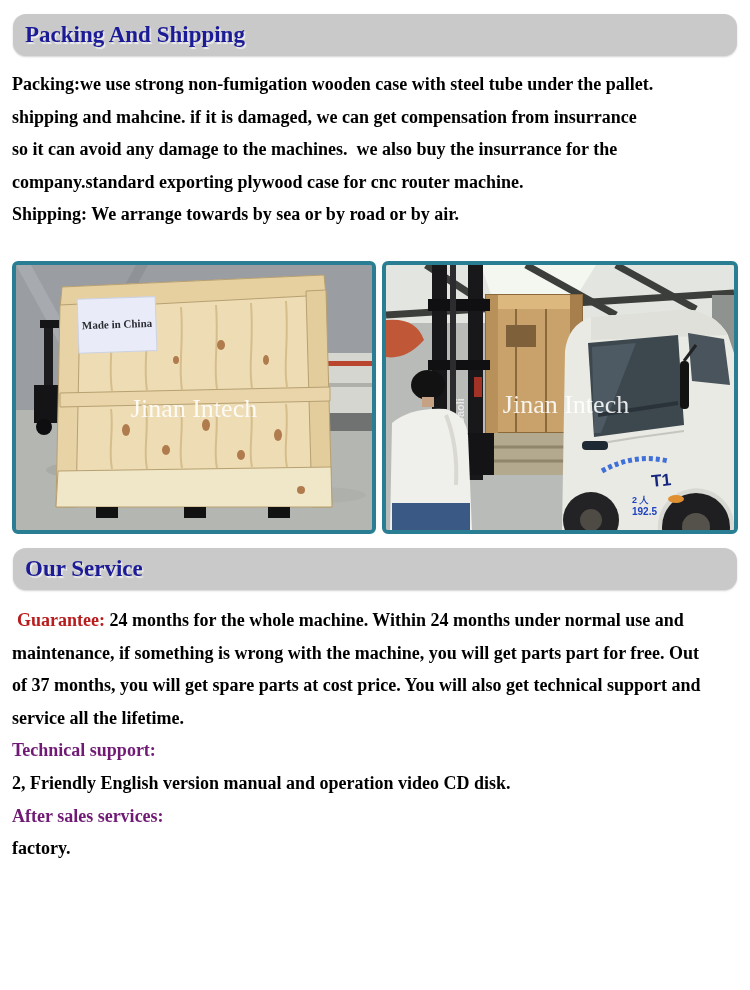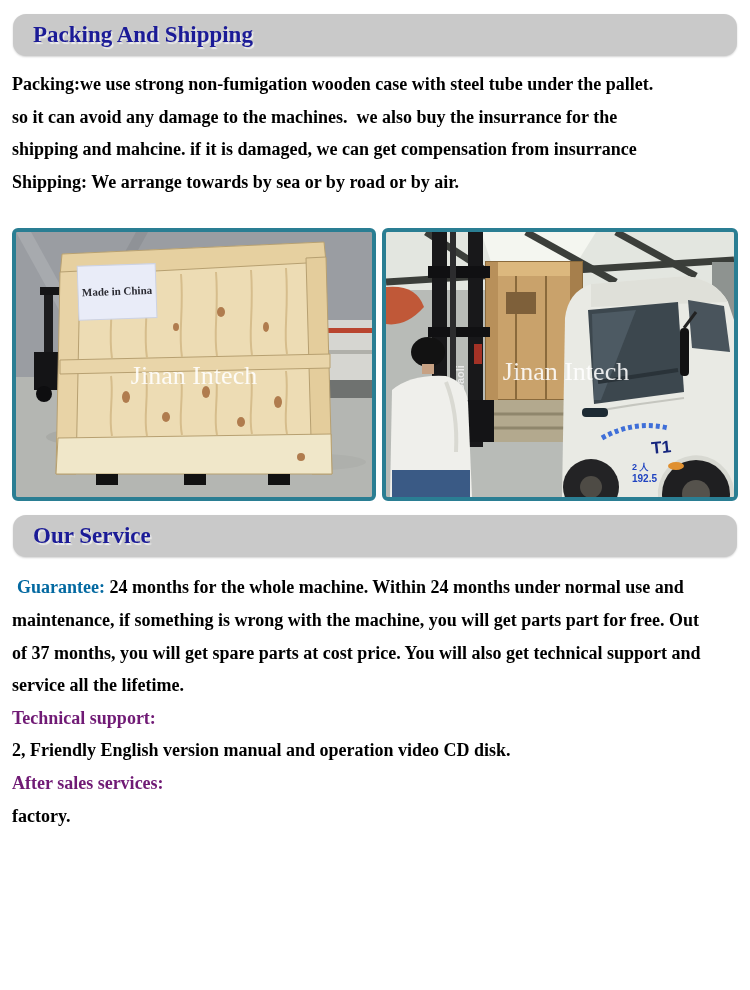--- a/index.html
+++ b/index.html
@@ -3,34 +3,34 @@
 <meta charset="utf-8">
 <style>
   * { margin:0; padding:0; box-sizing:border-box; }
   html,body { background:#ffffff; }
   body {
     width:750px; height:990px; margin:0 auto; overflow:hidden;
     font-family:"Liberation Serif", serif;
   }
   .banner {
     margin:14px 13px 0 13px; height:42px; background:#c9c9c9;
-    border-radius:13px; display:flex; align-items:center; padding-left:20px;
+    border-radius:13px; display:flex; align-items:center; padding-left:12px;
     box-shadow:0 1px 2px rgba(0,0,0,0.18);
   }
   .banner-text {
     font-weight:bold; font-size:23px; color:#1b1b97;
     text-shadow:1.5px 1.5px 1px #ededed;
   }
   .textblock {
     margin:12px 12px 0 12px;
     font-weight:bold; font-size:18px; color:#000000;
     line-height:32.6px;
   }
   .textblock .line { white-space:pre; }
-  .blue-label { color:#0369a1; }
+  .blue-label { color:#b91c1c; }
   .blue-heading { color:#701a75; }
   .photos {
     display:flex; gap:6px; margin:30px 12px 0 12px;
   }
   .photo {
     border:4px solid #2a7e93; border-radius:6px; overflow:hidden;
     background:#b0b2ae; height:273px;
   }
   .photo.left  { width:364px; }
   .photo.right { width:356px; }
@@ -43,22 +43,23 @@
 </style>
 </head>
 <body>
 
 <div class="banner">
   <span class="banner-text">Packing And Shipping</span>
 </div>
 
 <div class="textblock">
   <div class="line">Packing:we use strong non-fumigation wooden case with steel tube under the pallet.</div>
+  <div class="line">shipping and mahcine. if it is damaged, we can get compensation from insurrance</div>
   <div class="line">so it can avoid any damage to the machines.  we also buy the insurrance for the</div>
-  <div class="line">shipping and mahcine. if it is damaged, we can get compensation from insurrance</div>
+  <div class="line">company.standard exporting plywood case for cnc router machine.</div>
   <div class="line">Shipping: We arrange towards by sea or by road or by air.</div>
 </div>
 
 <div class="photos">
 
   <div class="photo left">
     <svg width="356" height="265" viewBox="0 0 356 265">
 
       <rect x="0" y="0" width="356" height="145" fill="#9a9da2"></rect>
       <path d="M0,0 L80,145 L95,145 L15,0 Z" fill="#a7aaae"></path>

